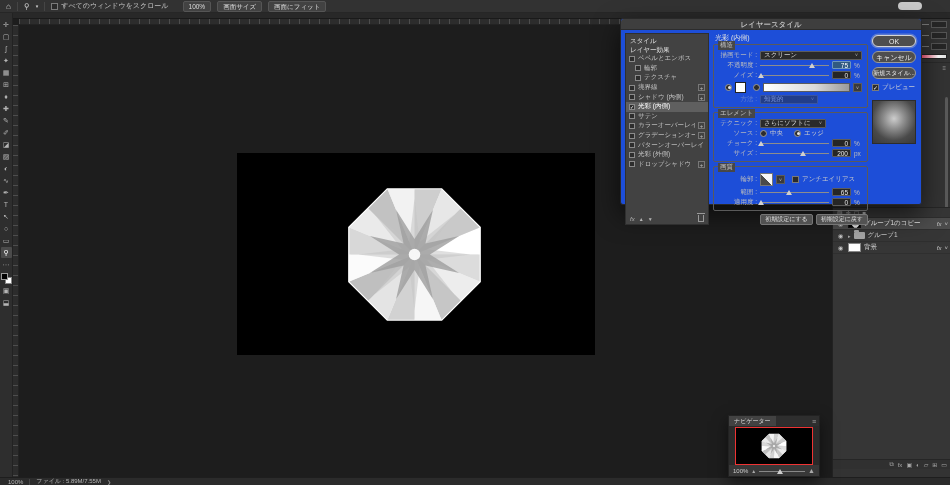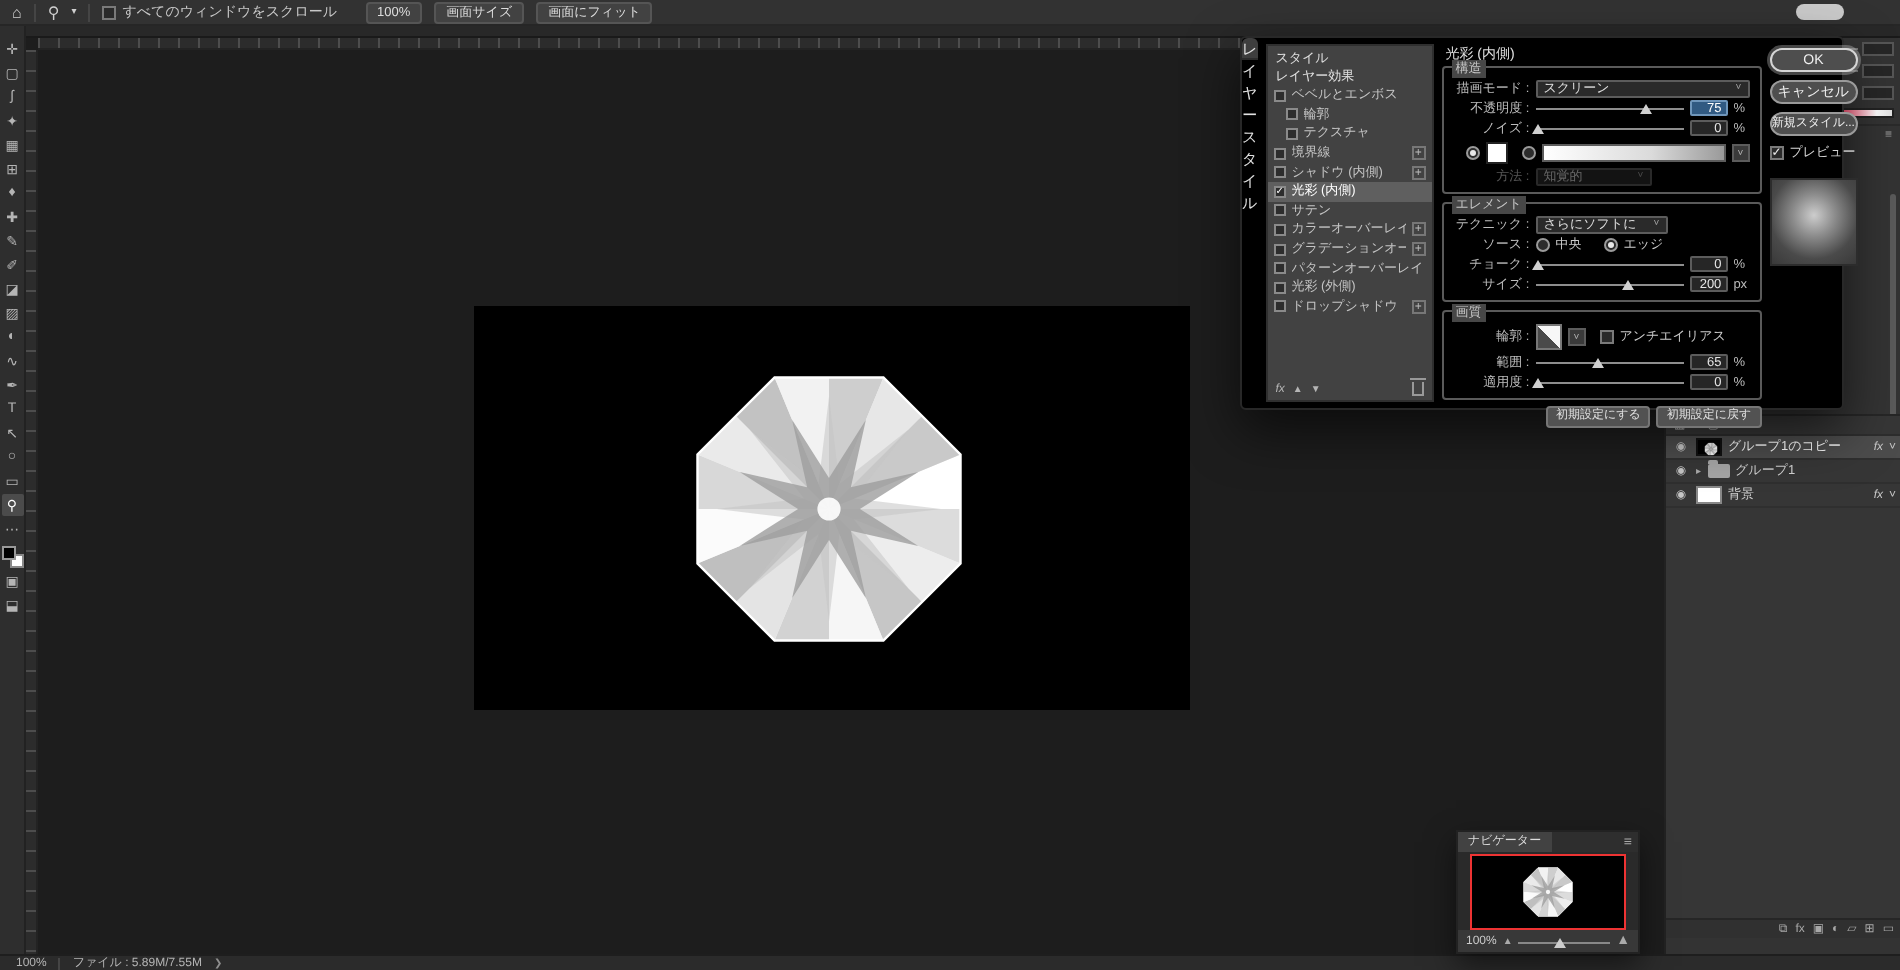--- a/index.html
+++ b/index.html
@@ -27,21 +27,21 @@
   .swatch-fg{position:absolute;left:0;top:0;width:7px;height:7px;background:#000;border:1px solid #999;}
 
   
   .pasteboard{position:absolute;left:13px;top:19px;width:819px;height:458px;background:#1d1d1d;}
   .ruler-h{position:absolute;left:6px;top:0;right:0;height:6px;background:#2c2c2c;background-image:repeating-linear-gradient(90deg,#4d4d4d 0 1px,transparent 1px 10px);border-bottom:1px solid #232323;}
   .ruler-v{position:absolute;left:0;top:6px;bottom:0;width:6px;background:#2c2c2c;background-image:repeating-linear-gradient(180deg,#4d4d4d 0 1px,transparent 1px 10px);border-right:1px solid #232323;}
   .canvas{position:absolute;left:224px;top:134px;width:358px;height:202px;background:#000;}
   .gem-large{position:absolute;left:105px;top:29px;width:145px;height:145px;}
 
   
-  .dialog{position:absolute;left:620px;top:18px;width:302px;height:187px;background:#000000;border:1px solid #282828;border-radius:3px;box-shadow:0 10px 26px rgba(0,0,0,.6);display:flex;flex-direction:row;z-index:30;}
+  .dialog{position:absolute;left:620px;top:18px;width:302px;height:187px;background:#1d4ed8;border:1px solid #282828;border-radius:3px;box-shadow:0 10px 26px rgba(0,0,0,.6);display:flex;flex-direction:column;z-index:30;}
   .dlg-title{height:11px;line-height:11px;text-align:center;font-size:7.5px;color:#e2e2e2;background:#3e3e3e;border-bottom:1px solid #2c2c2c;border-radius:3px 3px 0 0;}
   .dlg-body{flex:1;display:flex;padding:3px 4px 3px 4px;}
   .dlg-left{width:84px;display:flex;flex-direction:column;background:#424242;border:1px solid #2f2f2f;margin-right:4px;padding:2px 0 1px 0;font-size:6.5px;}
   .sl-head{padding:1px 4px;color:#e0e0e0;height:9px;line-height:8px;}
   .sl-item{display:flex;align-items:center;gap:3px;padding:0 3px;height:9.6px;color:#c4c4c4;}
   .sl-item .cb2{width:6px;height:6px;border:1px solid #8a8a8a;background:#2d2d2d;flex:none;font-size:5px;line-height:5px;color:#fff;text-align:center;}
   .sl-item.sel{background:#5f5f5f;color:#fff;}
   .sl-item .lbl{flex:1;white-space:nowrap;overflow:hidden;}
   .sl-item .plus{width:7px;height:7px;border:1px solid #777;color:#bbb;font-size:6px;line-height:6px;text-align:center;flex:none;}
   .sl-foot{margin-top:auto;display:flex;align-items:center;gap:4px;padding:1px 4px;color:#b5b5b5;font-size:6px;}

